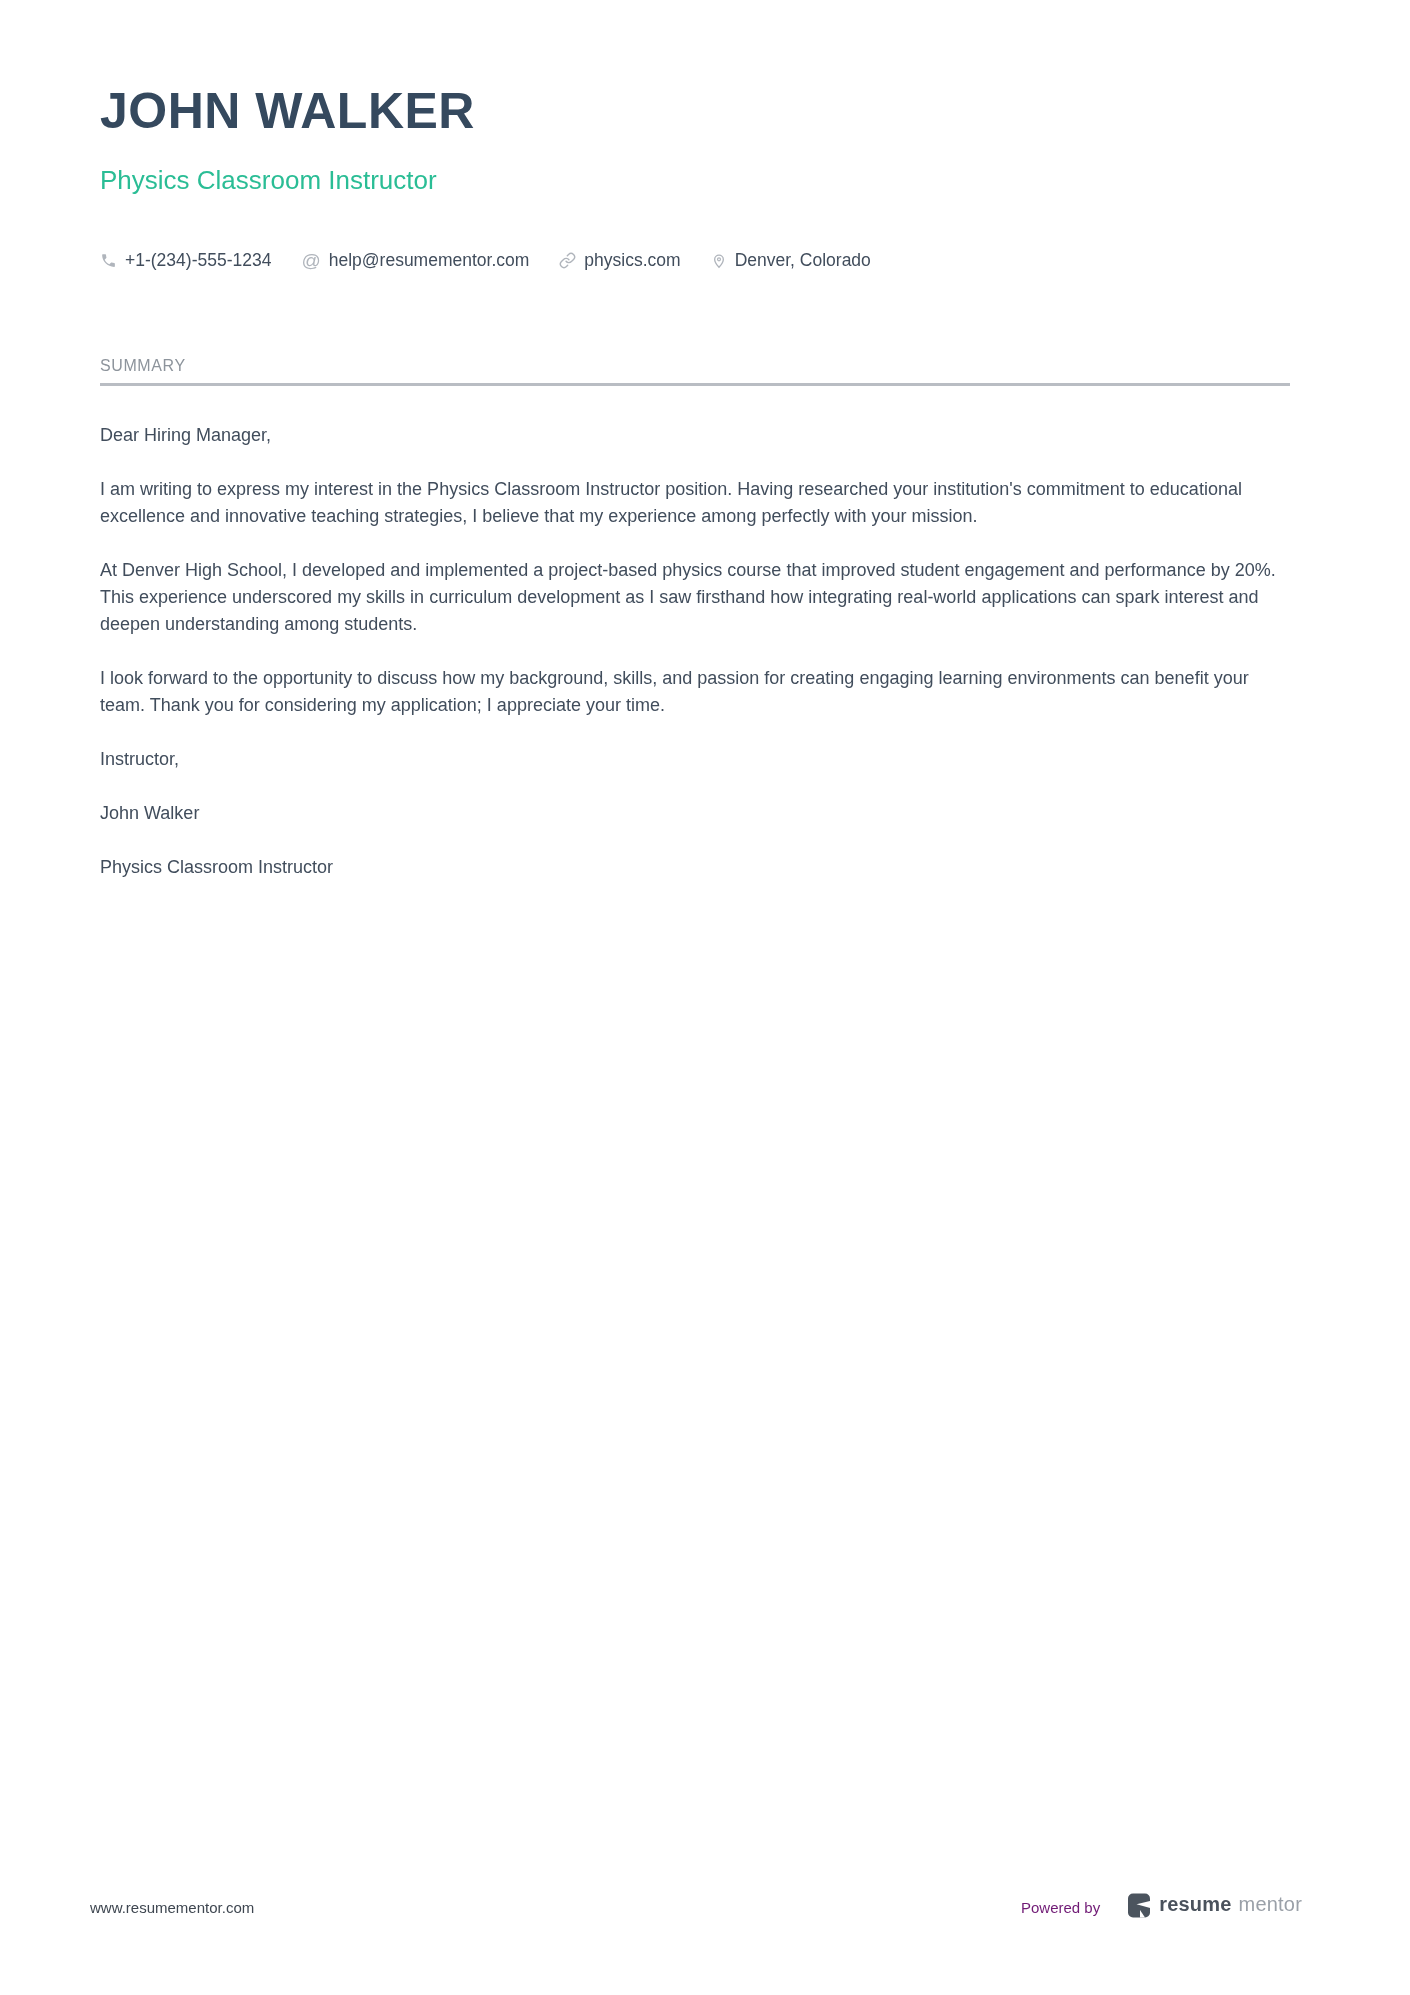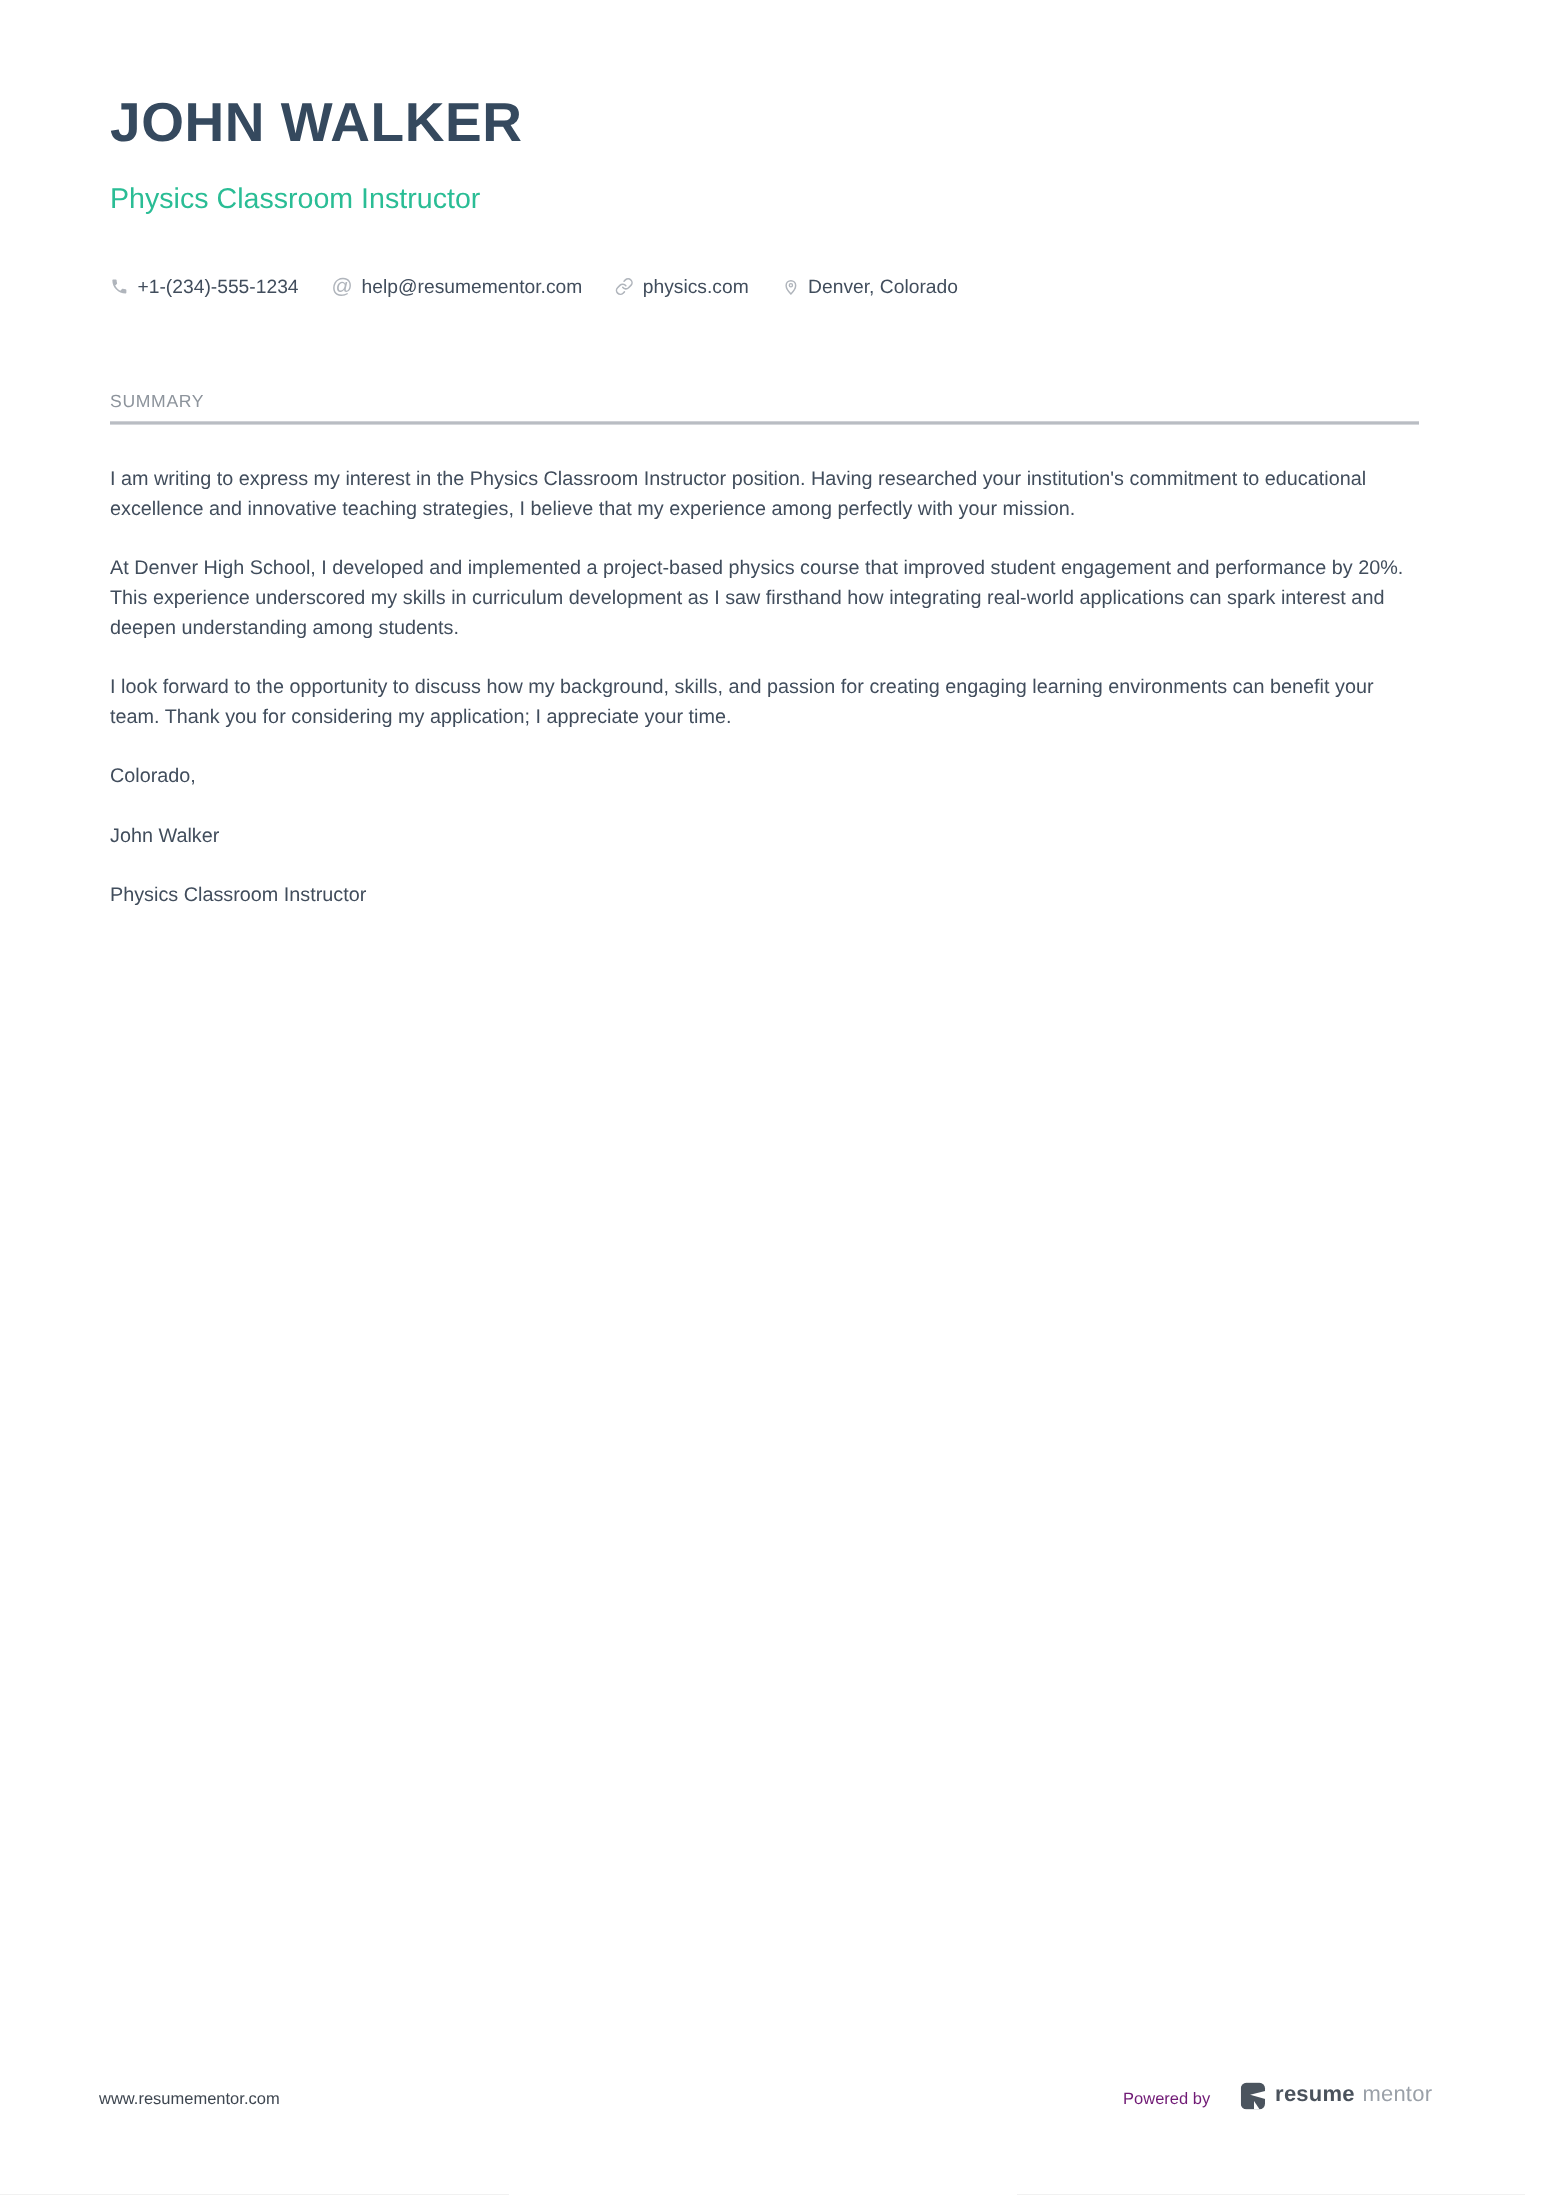--- a/index.html
+++ b/index.html
@@ -116,24 +116,25 @@
         <span>Denver, Colorado</span>
       </div>
     </div>
 
     <div class="section">
       <div class="sec-head">SUMMARY</div>
       <div class="rule"></div>
     </div>
 
     <div class="letter">
+      <p>Dear Hiring Manager,</p>
       <p>I am writing to express my interest in the Physics Classroom Instructor position. Having researched your institution's commitment to educational excellence and innovative teaching strategies, I believe that my experience among perfectly with your mission.</p>
       <p>At Denver High School, I developed and implemented a project-based physics course that improved student engagement and performance by 20%. This experience underscored my skills in curriculum development as I saw firsthand how integrating real-world applications can spark interest and deepen understanding among students.</p>
       <p>I look forward to the opportunity to discuss how my background, skills, and passion for creating engaging learning environments can benefit your team. Thank you for considering my application; I appreciate your time.</p>
-      <p>Colorado,</p>
+      <p>Instructor,</p>
       <p>John Walker</p>
       <p>Physics Classroom Instructor</p>
     </div>
 
   </div>
 
   <div class="footer">
     <a class="f-site" href="#">www.resumementor.com</a>
     <div class="f-right">
       <span class="powered">Powered by</span>

